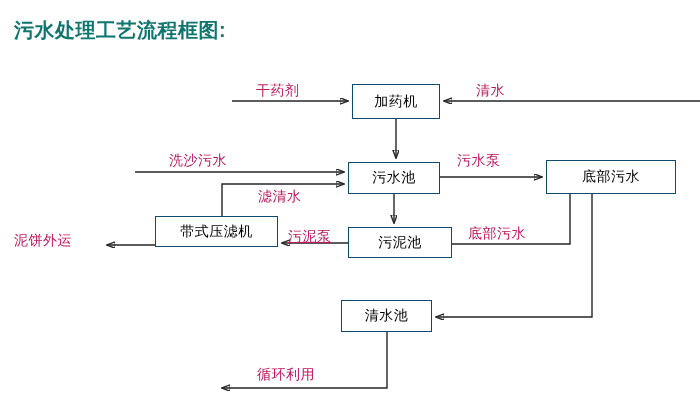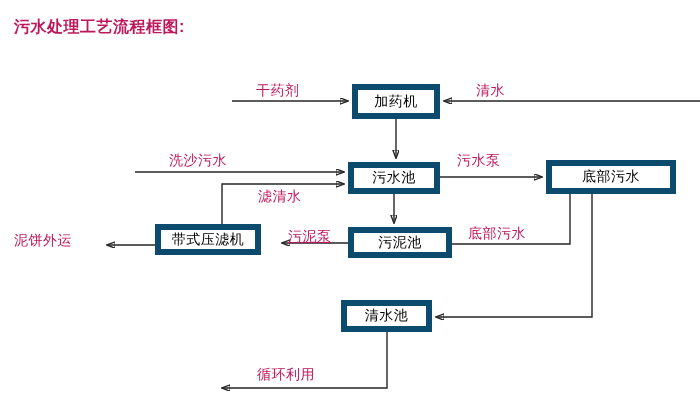--- a/index.html
+++ b/index.html
@@ -14,30 +14,30 @@
     position: relative;
     width: 700px;
     height: 420px;
     background: #ffffff;
     overflow: hidden;
   }
   #title {
     position: absolute;
     left: 14px;
     top: 17px;
-    font-size: 16px;
+    font-size: 20px;
     font-weight: bold;
-    color: #be185d;
+    color: #0f766e;
     letter-spacing: 0.5px;
     white-space: nowrap;
   }
   .node {
     position: absolute;
     box-sizing: border-box;
-    border: 6px solid #0c4a6e;
+    border: 1px solid #0c4a6e;
     background: #ffffff;
     display: flex;
     align-items: center;
     justify-content: center;
     font-size: 14px;
     color: #000000;
     white-space: nowrap;
     letter-spacing: 0.5px;
     z-index: 3;
   }
@@ -108,21 +108,21 @@
   </div>
 
   <div class="node" style="left:348px; top:162px; width:92px; height:32px;">
     <span>污水池</span>
   </div>
 
   <div class="node" style="left:546px; top:160px; width:130px; height:34px;">
     <span>底部污水</span>
   </div>
 
-  <div class="node" style="left:155px; top:224px; width:106px; height:31px;">
+  <div class="node" style="left:155px; top:216px; width:123px; height:31px;">
     <span>带式压滤机</span>
   </div>
 
   <div class="node" style="left:348px; top:227px; width:104px; height:31px;">
     <span>污泥池</span>
   </div>
 
   <div class="node" style="left:341px; top:300px; width:91px; height:32px;">
     <span>清水池</span>
   </div>

